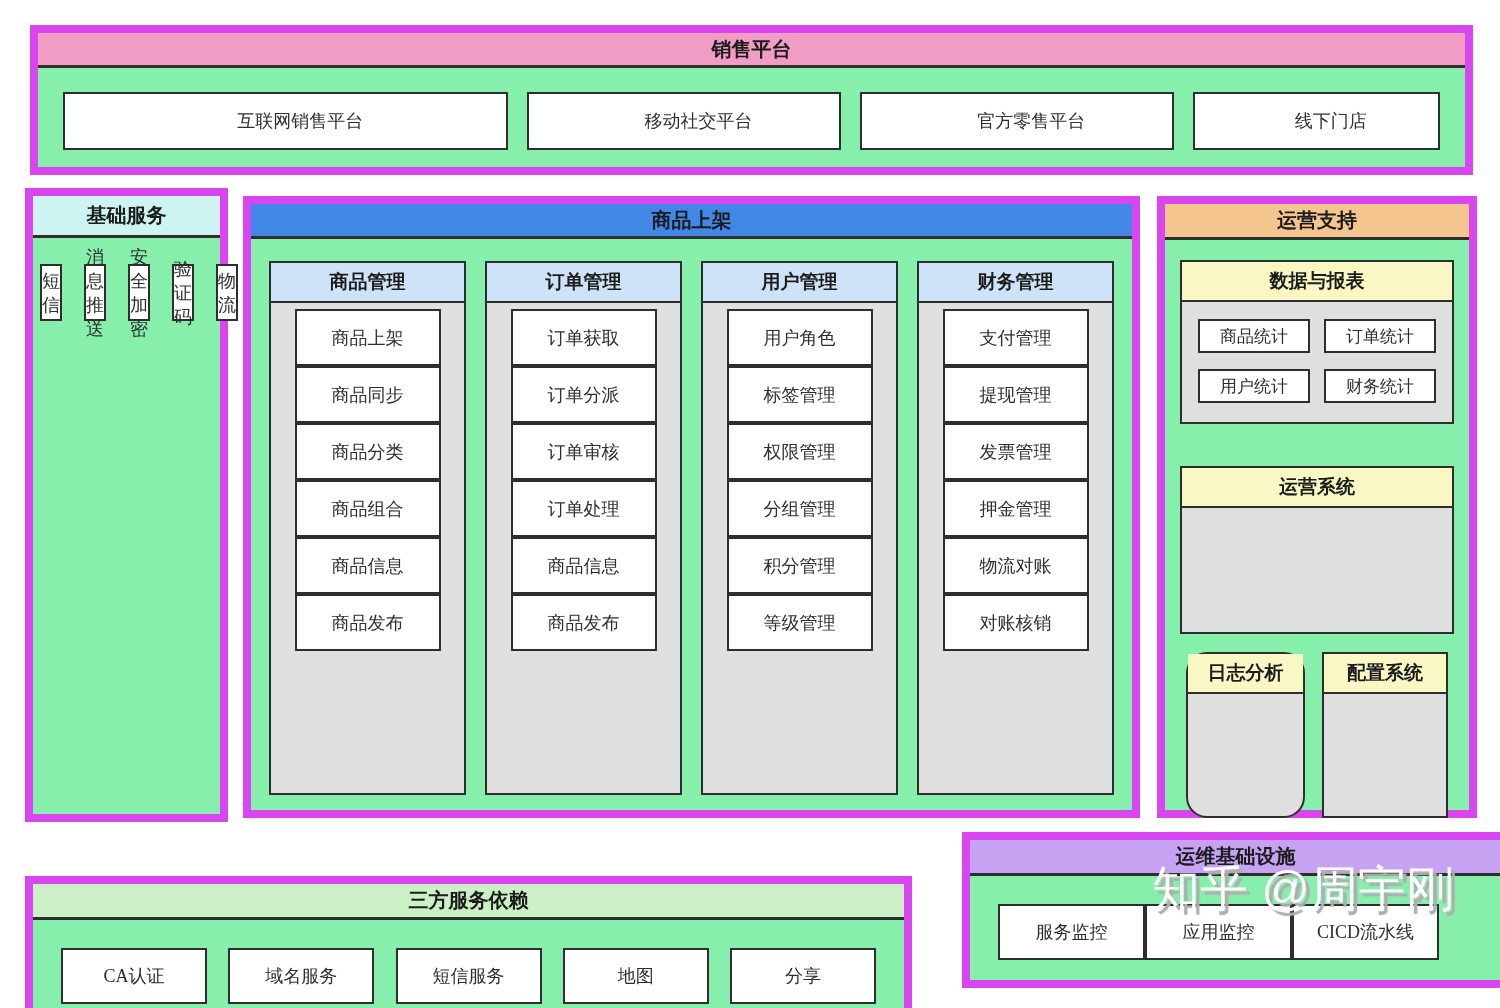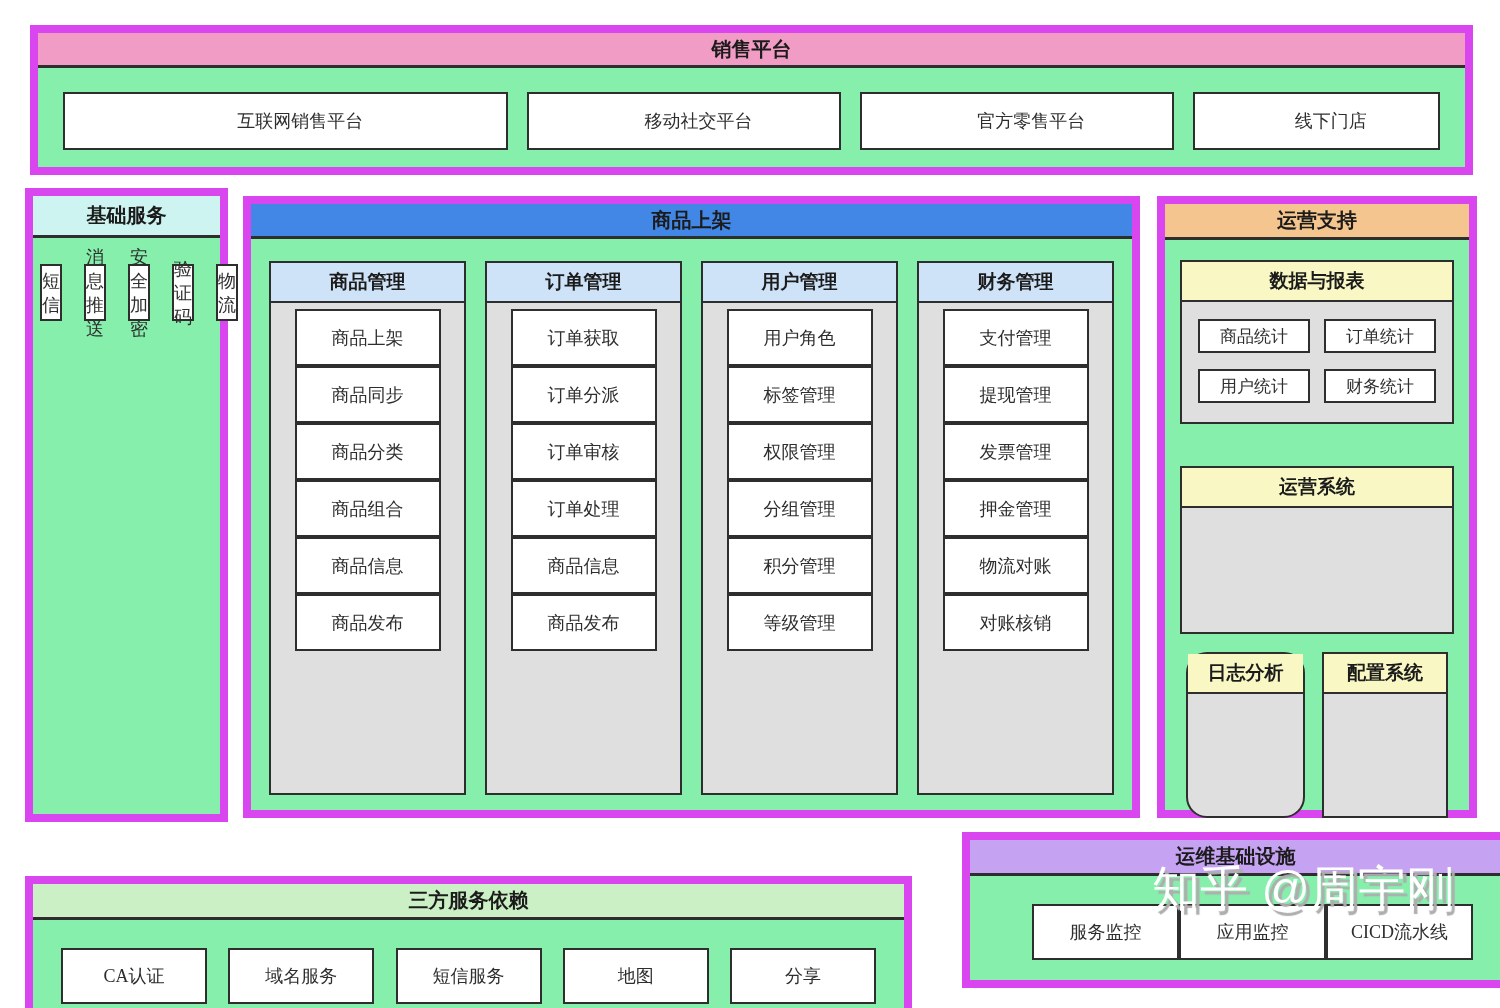--- a/index.html
+++ b/index.html
@@ -65,21 +65,21 @@
 
   
   #third { left:25px; top:832px; width:887px; height:156px;margin-top:44px; }
   #third .phead { height:36px; background:#ccf0c5; }
   #third .pbody { display:flex; align-items:center; justify-content:space-between; height:111px; padding:0 28px; }
   #third .box { width:146px; height:56px; }
 
   
   #infra { left:962px; top:832px; width:547px; height:156px; }
   #infra .phead { height:36px; background:#c6a3f2; }
-  #infra .pbody { display:flex; align-items:center; justify-content:flex-end; height:111px; padding:0 28px; }
+  #infra .pbody { display:flex; align-items:center; justify-content:flex-start; height:111px; padding:0 28px; }
   #infra .box { width:147px; height:56px; }
 
   
   .watermark {
     position:absolute; left:1152px; top:857px; z-index:10;
     font-family:"Liberation Sans","DejaVu Sans",sans-serif;
     font-size:48px; font-weight:normal; color:#ffffff; white-space:nowrap;
     text-shadow:4px 4px 1px #aeaeae;
     pointer-events:none;
   }

